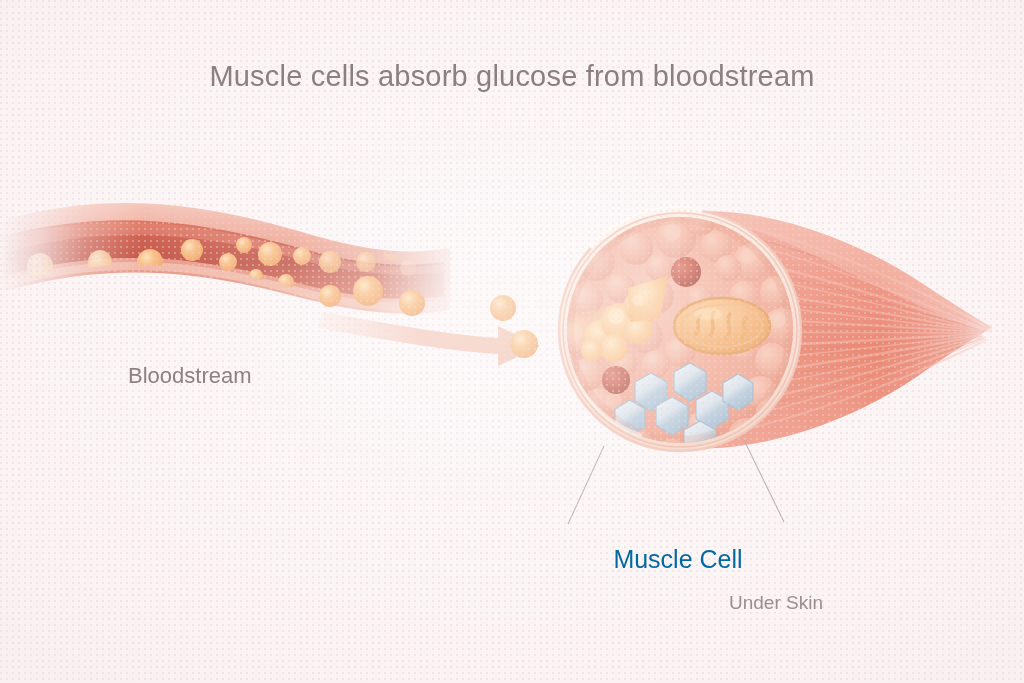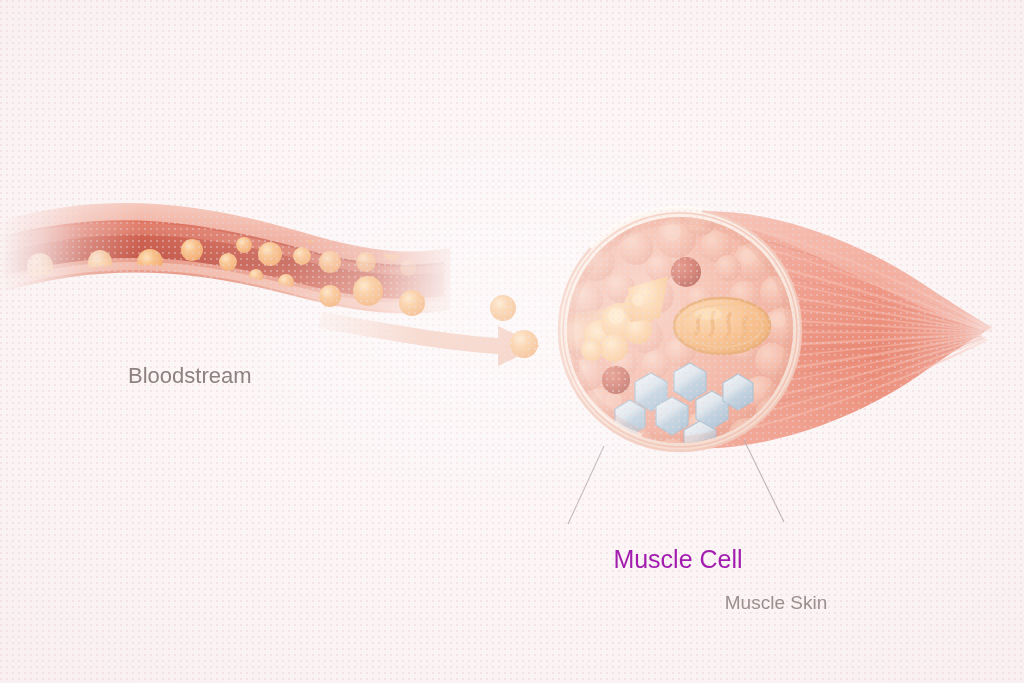--- a/index.html
+++ b/index.html
@@ -57,21 +57,21 @@
   }
   #bloodstream-label {
     left: 128px; top: 363px;
     font-size: 22px;
     color: #8e8181;
   }
   #muscle-cell-label {
     left: 0; top: 545px;
     width: 828px; text-align: center;
     font-size: 25px;
-    color: #a21caf;
+    color: #0369a1;
   }
   #muscle-cell-label .inner { margin-left: 528px; }
   #under-skin-label {
     left: 0; top: 592px;
     width: 1024px; text-align: center;
     font-size: 19px;
     color: #9b8e8e;
   }
   #under-skin-label .inner { margin-left: 528px; }
 </style>
@@ -395,24 +395,25 @@
 
     <g stroke="#9c9093" stroke-width="1.1" fill="none" opacity="0.85">
       <line x1="604" y1="446" x2="568" y2="524"></line>
       <line x1="744" y1="440" x2="784" y2="522"></line>
     </g>
   </svg>
 
   <div id="paper-texture"></div>
   <div id="vignette"></div>
 
+  <div class="label" id="title">Muscle cells absorb glucose from bloodstream</div>
 
   <div class="label" id="bloodstream-label">Bloodstream</div>
 
   <div class="label" id="muscle-cell-label">
     <span class="inner">Muscle Cell</span>
   </div>
 
   <div class="label" id="under-skin-label">
-    <span class="inner">Muscle Skin</span>
+    <span class="inner">Under Skin</span>
   </div>
 
 </div>
 
 </body></html>

